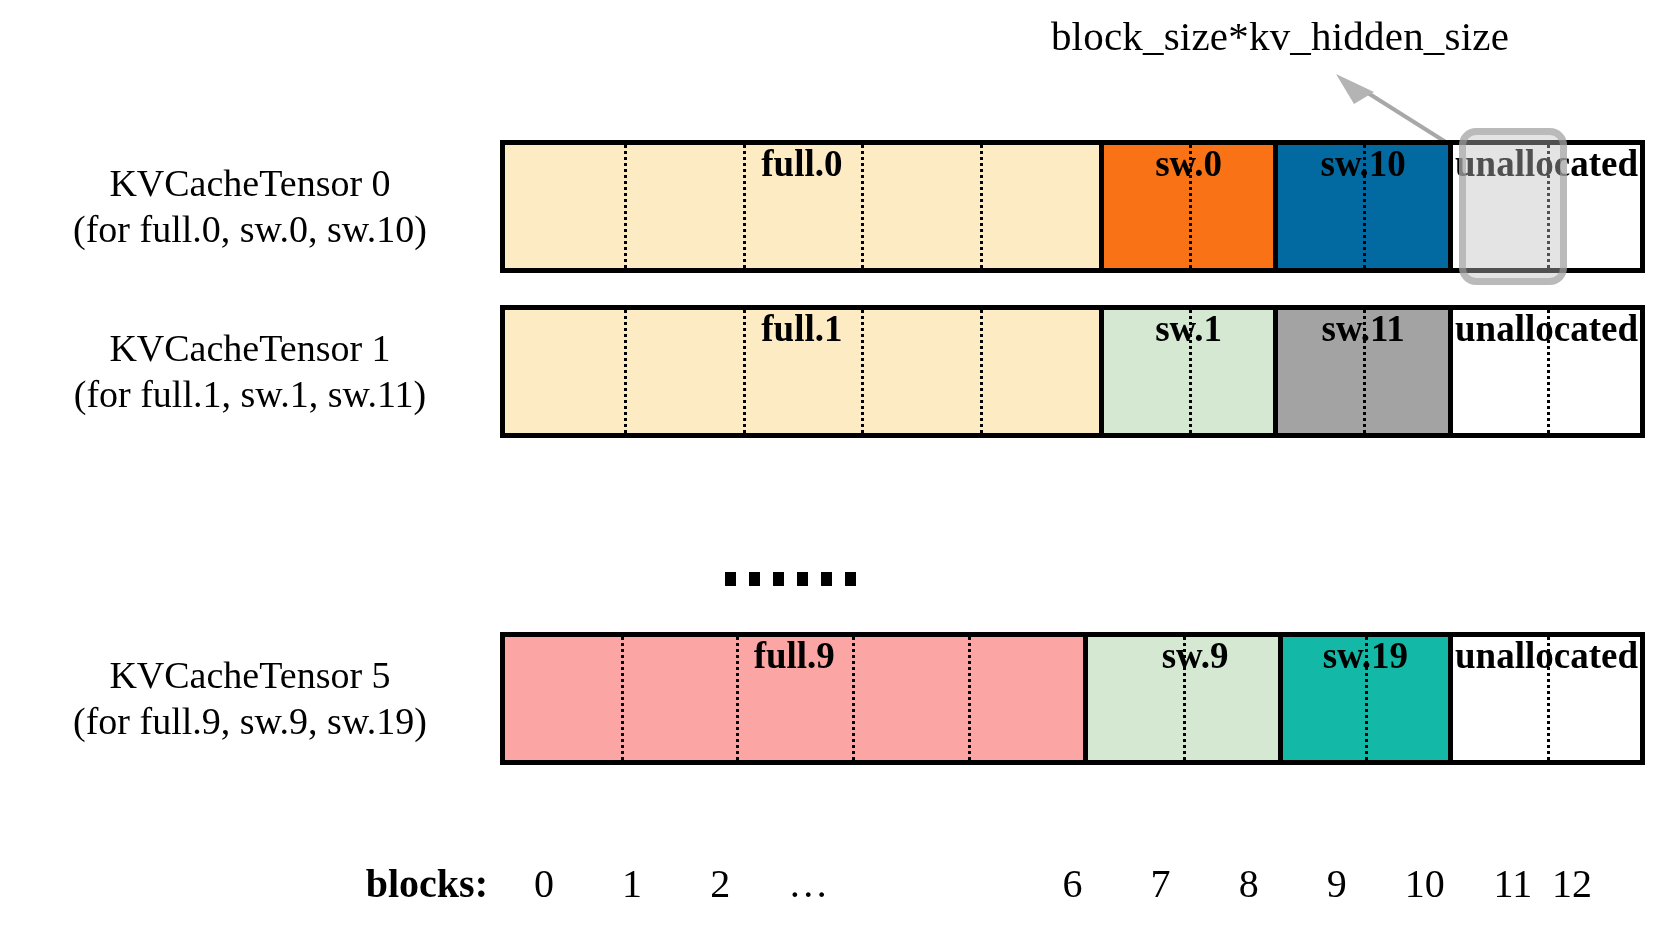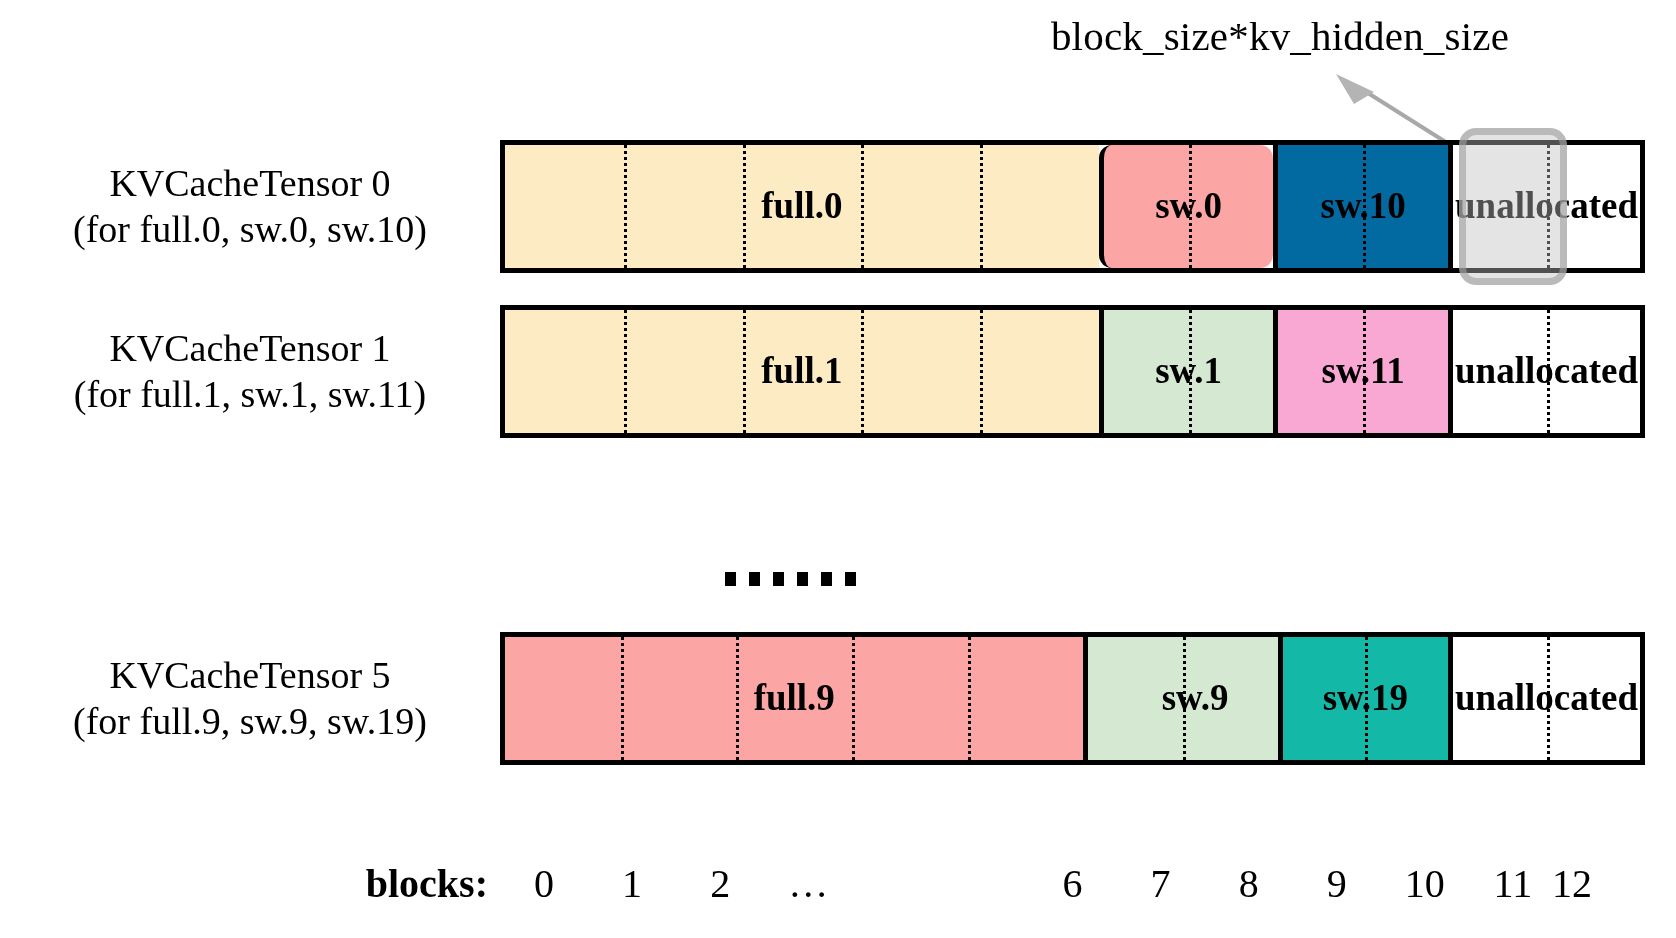--- a/index.html
+++ b/index.html
@@ -74,21 +74,20 @@
     box-sizing: border-box;
     border: 5px solid #000000;
     background: #ffffff;
     display: flex;
     flex-direction: row;
   }
   .seg {
     position: relative;
     box-sizing: border-box;
     display: flex;
-    align-items: center;
     justify-content: center;
     font-weight: bold;
     font-size: 37px;
     line-height: 1.05;
     text-align: center;
     overflow: visible;
   }
   .seg + .seg {
     border-left: 5px solid #000000;
   }
@@ -187,21 +186,21 @@
         <div class="bar" style="left: 500px; width: 1145px; height: 133px;">
           <div class="seg" style="flex: 7 0 0px; background: rgb(253, 235, 196);">
             <div class="ticks">
               <div class="tick" style="left: 20%;"></div>
               <div class="tick" style="left: 40%;"></div>
               <div class="tick" style="left: 60%;"></div>
               <div class="tick" style="left: 80%;"></div>
             </div>
             <span class="seg-label">full.0</span>
           </div>
-          <div class="seg" style="flex: 2 0 0px; background: #fca5a5; border-radius: 13px;">
+          <div class="seg" style="flex: 2 0 0px; background: #f97316;">
             <div class="ticks">
               <div class="tick" style="left: 50%;"></div>
             </div>
             <span class="seg-label">sw.0</span>
           </div>
           <div class="seg" style="flex: 2 0 0px; background: #0369a1;">
             <div class="ticks">
               <div class="tick" style="left: 50%;"></div>
             </div>
             <span class="seg-label">sw.10</span>
@@ -225,21 +224,21 @@
               <div class="tick" style="left: 80%;"></div>
             </div>
             <span class="seg-label">full.1</span>
           </div>
           <div class="seg" style="flex: 2 0 0px; background: rgb(212, 232, 210);">
             <div class="ticks">
               <div class="tick" style="left: 50%;"></div>
             </div>
             <span class="seg-label">sw.1</span>
           </div>
-          <div class="seg" style="flex: 2 0 0px; background: #f9a8d4;">
+          <div class="seg" style="flex: 2 0 0px; background: #a3a3a3;">
             <div class="ticks">
               <div class="tick" style="left: 50%;"></div>
             </div>
             <span class="seg-label">sw.11</span>
           </div>
           <div class="seg" style="flex: 2 0 0px; background: rgb(255, 255, 255);">
             <div class="ticks">
               <div class="tick" style="left: 50%;"></div>
             </div>
             <span class="seg-label">unallocated</span>

